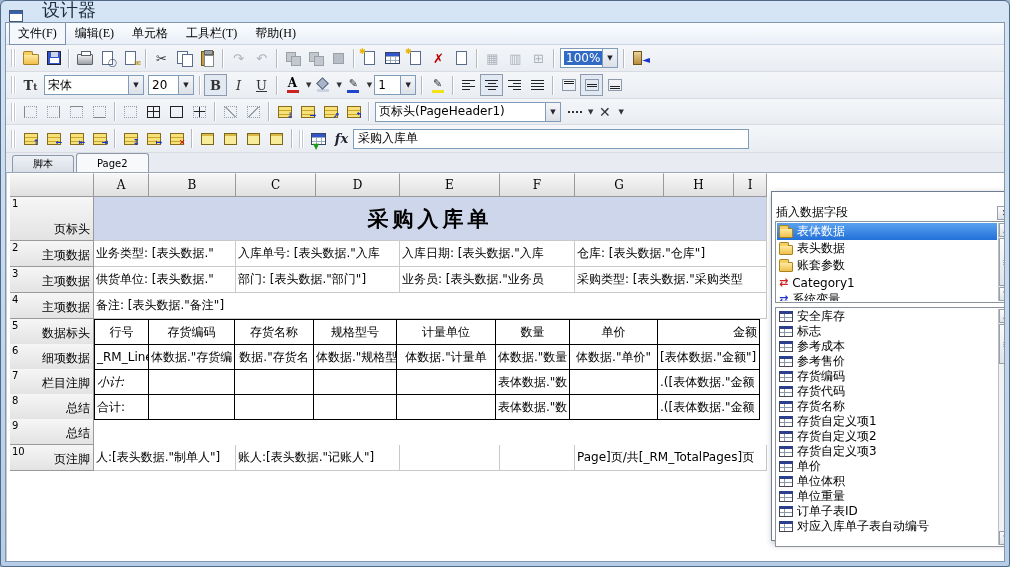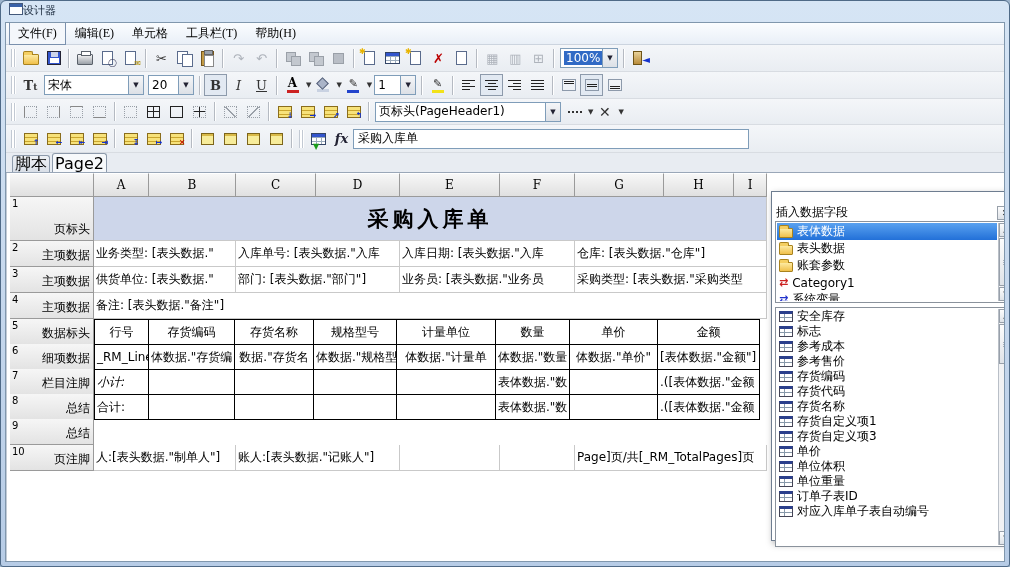--- a/index.html
+++ b/index.html
@@ -1,21 +1,21 @@
 <!DOCTYPE html>
 <html><head>
 <meta charset="utf-8">
 <style>
   html,body{margin:0;padding:0;background:#9db4cc;}
   *{box-sizing:border-box;}
   body{width:1010px;height:567px;font-family:"DejaVu Sans","Liberation Sans",sans-serif;}
   .window{width:1010px;height:567px;display:flex;flex-direction:column;
     background:linear-gradient(#d6e5f5,#b7cce6);border:1px solid #4f6a87;
     border-radius:6px 6px 3px 3px;padding:0 4px 4px;}
-  .titlebar{height:21px;display:flex;align-items:flex-start;gap:0;padding:2px 0 0 4px;font-size:11px;color:#1c2c3f;}
+  .titlebar{height:21px;display:flex;align-items:flex-end;gap:19px;padding:2px 0 0 4px;font-size:18px;color:#1c2c3f;}
   .appicon{width:14px;height:12px;background:#fff;border:1px solid #44597a;position:relative;}
   .appicon::before{content:"";position:absolute;left:0;top:0;right:0;height:3px;background:#3a62a8;}
   .app{flex:1;display:flex;flex-direction:column;background:#eef1f6;border:1px solid #8097ad;overflow:hidden;}
   
   .menubar{height:22px;background:linear-gradient(#fbfdff,#e9eff7);border-bottom:1px solid #ccd4df;
     display:flex;align-items:center;padding-left:3px;font-size:12px;flex:0 0 auto;}
   .menu-item{padding:2px 8px;border:1px solid transparent;white-space:nowrap;font-family:Liberation Serif, serif;}
   .menu-item.focused{border-color:#7a90ad;background:#f4f7fb;}
   
   .tbrow{display:flex;align-items:center;border-bottom:1px solid #d8dce2;padding-left:2px;
@@ -88,21 +88,21 @@
   .ic-tilt{width:9px;height:9px;background:#aab4c8;border:1px solid #56617a;transform:rotate(45deg);}
   .under{display:inline-flex;flex-direction:column;align-items:center;line-height:1;}
   .under .bar{width:12px;height:3px;margin-top:1px;}
   .ic-field{width:14px;height:11px;border:1px solid #445;border-top:3px solid #2b3f8c;background-color:#fff;flex:0 0 auto;
     background-image:linear-gradient(to right,transparent 0 4px,#8899aa 4px 5px,transparent 5px),
       linear-gradient(transparent 0 3px,#8899aa 3px 4px,transparent 4px);}
   .fxlbl{font-family:"DejaVu Serif","Liberation Serif",serif;font-style:italic;font-weight:bold;font-size:13px;color:#223;}
   .fml{height:20px;width:396px;border:1px solid #7f9db9;font-size:12px;padding:1px 4px;font-family:inherit;}
   
   .tabbar{height:20px;display:flex;align-items:flex-end;padding-left:6px;background:#e8ecf2;border-bottom:1px solid #9aa7b8;flex:0 0 auto;}
-  .tab{height:17px;padding:0 2px;font-size:16px;background:linear-gradient(#eef1f5,#d9dfe7);
+  .tab{height:17px;padding:0 20px;font-size:10px;background:linear-gradient(#eef1f5,#d9dfe7);
     border:1px solid #8d9aab;border-bottom:none;border-radius:3px 3px 0 0;margin-right:2px;display:flex;align-items:center;}
   .tab.active{height:19px;background:#f7f9fb;}
   
   .workspace{flex:1;position:relative;background:#fff;overflow:hidden;border-left:1px solid #c3cbd6;}
   .grid{position:absolute;left:3px;top:0;width:757px;font-size:12px;color:#000;}
   .ghead{display:flex;height:24px;}
   .hdr{border-right:1px solid #9a9a9a;border-bottom:1px solid #9a9a9a;border-top:1px solid #fff;
     background:linear-gradient(#f7f7f7,#e0e0e0);display:flex;align-items:center;justify-content:center;
     font-family:"DejaVu Serif","Liberation Serif",serif;font-size:12px;}
   .grow{display:flex;}
@@ -547,21 +547,21 @@
                 <span class="n">5</span>
                 <span class="lb">数据标头</span>
               </div>
               <div class="cell ct" style="width: 55px; flex: 0 0 55px; text-align: center;">行号</div>
               <div class="cell ct" style="width: 87px; flex: 0 0 87px; text-align: center;">存货编码</div>
               <div class="cell ct" style="width: 80px; flex: 0 0 80px; text-align: center;">存货名称</div>
               <div class="cell ct" style="width: 84px; flex: 0 0 84px; text-align: center;">规格型号</div>
               <div class="cell ct" style="width: 100px; flex: 0 0 100px; text-align: center;">计量单位</div>
               <div class="cell ct" style="width: 75px; flex: 0 0 75px; text-align: center;">数量</div>
               <div class="cell ct" style="width: 89px; flex: 0 0 89px; text-align: center;">单价</div>
-              <div class="cell ct" style="width: 103px; flex: 0 0 103px; text-align: center;">金额</div>
+              <div class="cell ct" style="width: 103px; flex: 0 0 103px; text-align: right;">金额</div>
             </div>
             <div class="grow  tfollow" style="height: 26px;">
               <div class="rowhdr">
                 <span class="n">6</span>
                 <span class="lb">细项数据</span>
               </div>
               <div class="cell ct" style="width: 55px; flex: 0 0 55px; text-align: left;">_RM_Line</div>
               <div class="cell ct" style="width: 87px; flex: 0 0 87px; text-align: center;">体数据."存货编</div>
               <div class="cell ct" style="width: 80px; flex: 0 0 80px; text-align: center;">数据."存货名</div>
               <div class="cell ct" style="width: 84px; flex: 0 0 84px; text-align: center;">体数据."规格型</div>
@@ -681,20 +681,24 @@
               <div class="pitem">
                 <span class="ic-field"></span>
                 <span>存货名称</span>
               </div>
               <div class="pitem">
                 <span class="ic-field"></span>
                 <span>存货自定义项1</span>
               </div>
               <div class="pitem">
                 <span class="ic-field"></span>
+                <span>存货自定义项2</span>
+              </div>
+              <div class="pitem">
+                <span class="ic-field"></span>
                 <span>存货自定义项3</span>
               </div>
               <div class="pitem">
                 <span class="ic-field"></span>
                 <span>单价</span>
               </div>
               <div class="pitem">
                 <span class="ic-field"></span>
                 <span>单位体积</span>
               </div>

